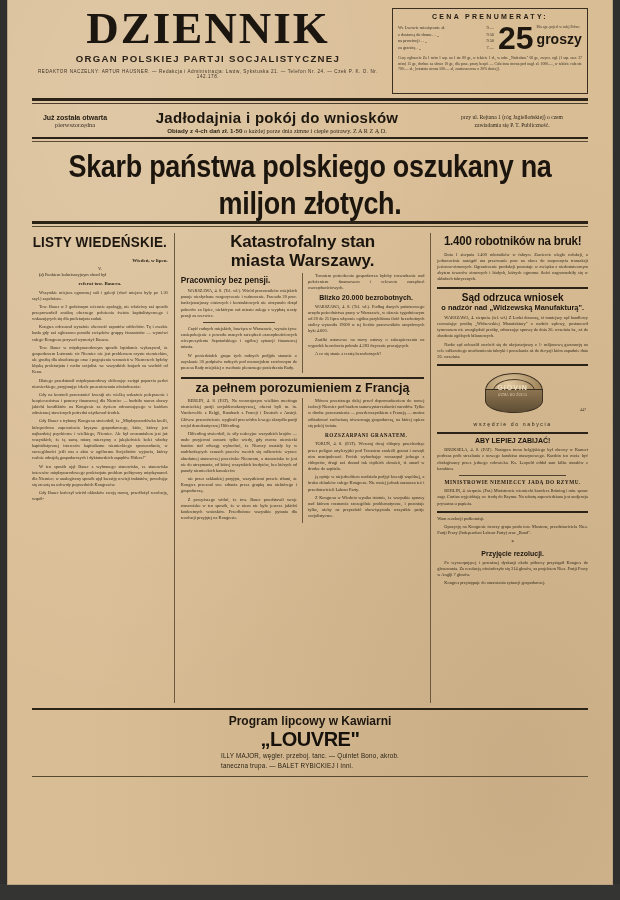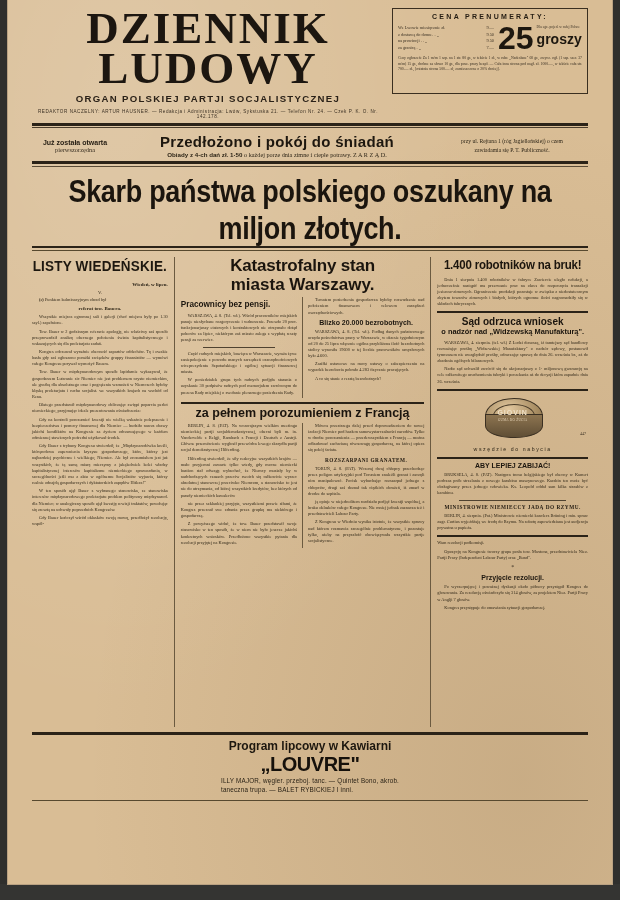--- a/index.html
+++ b/index.html
@@ -163,21 +163,20 @@
 <div class="edgeR"></div>
 <div class="edgeB"></div>
 
 <div id="page">
 <div class="sheet ink">
 
 
   <div class="masthead">
     <div class="mhleft">
       <div class="title1">DZIENNIK</div>
-      <div class="title2">LUDOWY</div>
       <div class="organ">ORGAN POLSKIEJ PARTJI SOCJALISTYCZNEJ</div>
       <div class="editline">REDAKTOR NACZELNY: ARTUR HAUSNER. — Redakcja i Administracja: Lwów, Sykstuska 21. — Telefon Nr. 24. — Czek P. K. O. Nr. 142.178.</div>
     </div>
 
     <div class="pricebox">
       <div class="pbtitle">CENA PRENUMERATY:</div>
       <div class="pbrow">
         <div class="pblist">
           <div>
                 <span>We Lwowie miesięcznie zł.</span>
@@ -210,21 +209,21 @@
 
   <div class="rule-thick"></div>
   <div class="rule-thin"></div>
 
   <div class="adbar">
     <div class="adleft">
       <div class="adl1">Już została otwarta</div>
       <div class="adl2">pierwszorzędna</div>
     </div>
     <div class="admid">
-      <div class="admid1">Przedłożono i pokój do śniadań</div>
+      <div class="admid1">Jadłodajnia i pokój do wniosków</div>
       <div class="admid2">
         <b>Obiady z 4-ch dań zł. 1·50</b>
         <span>o każdej porze dnia zimne i ciepłe potrawy.   Z A R Z Ą D.</span>
       </div>
     </div>
     <div class="adright">
       <div>przy ul. Rejtana 1 (róg Jagiellońskiej) o czem</div>
       <div>zawiadamia się P. T. Publiczność.</div>
     </div>
   </div>

